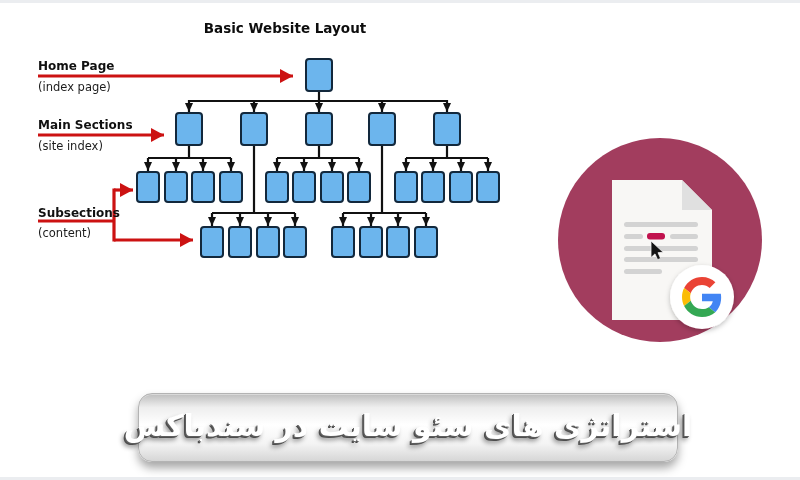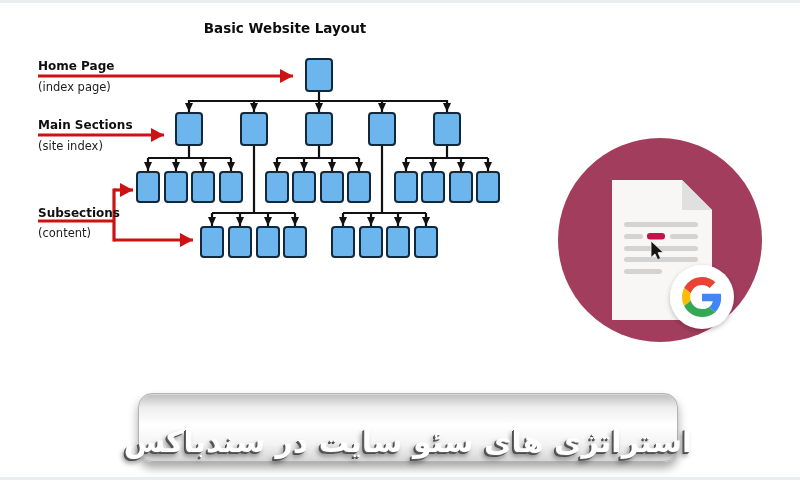--- a/index.html
+++ b/index.html
@@ -17,21 +17,21 @@
   text.dtitle{font:bold 13.5px "DejaVu Sans", sans-serif;fill:#0d0d0d;}
   text.dlabel{font:bold 12px "DejaVu Sans", sans-serif;fill:#101010;}
   text.dsub{font:11.5px "DejaVu Sans", sans-serif;fill:#1c1c1c;}
 
   .caption-banner{
     position:absolute;left:138px;top:393px;width:540px;height:69px;
     border-radius:14px;
     background:linear-gradient(180deg,#bdbdbd 0%,#eeeeee 20%,#ffffff 46%,#f4f4f4 74%,#d6d6d6 100%);
     border:1px solid #b3b3b3;
     box-shadow:0 6px 10px rgba(0,0,0,0.35), inset 0 1px 0 #d9d9d9;
-    display:flex;align-items:flex-end;justify-content:center;
+    display:flex;align-items:center;justify-content:center;
     box-sizing:border-box;
   }
   .caption-text{
     direction:rtl;
     font-family:"DejaVu Sans", sans-serif;
     font-weight:bold;font-size:30px;line-height:1;
     color:#ffffff;white-space:nowrap;
     text-shadow:-1px 1px 0 #5f5f5f,-2px 2px 0 #4d4d4d,-3px 4px 5px rgba(0,0,0,0.45);
     padding-bottom:4px;
   }

